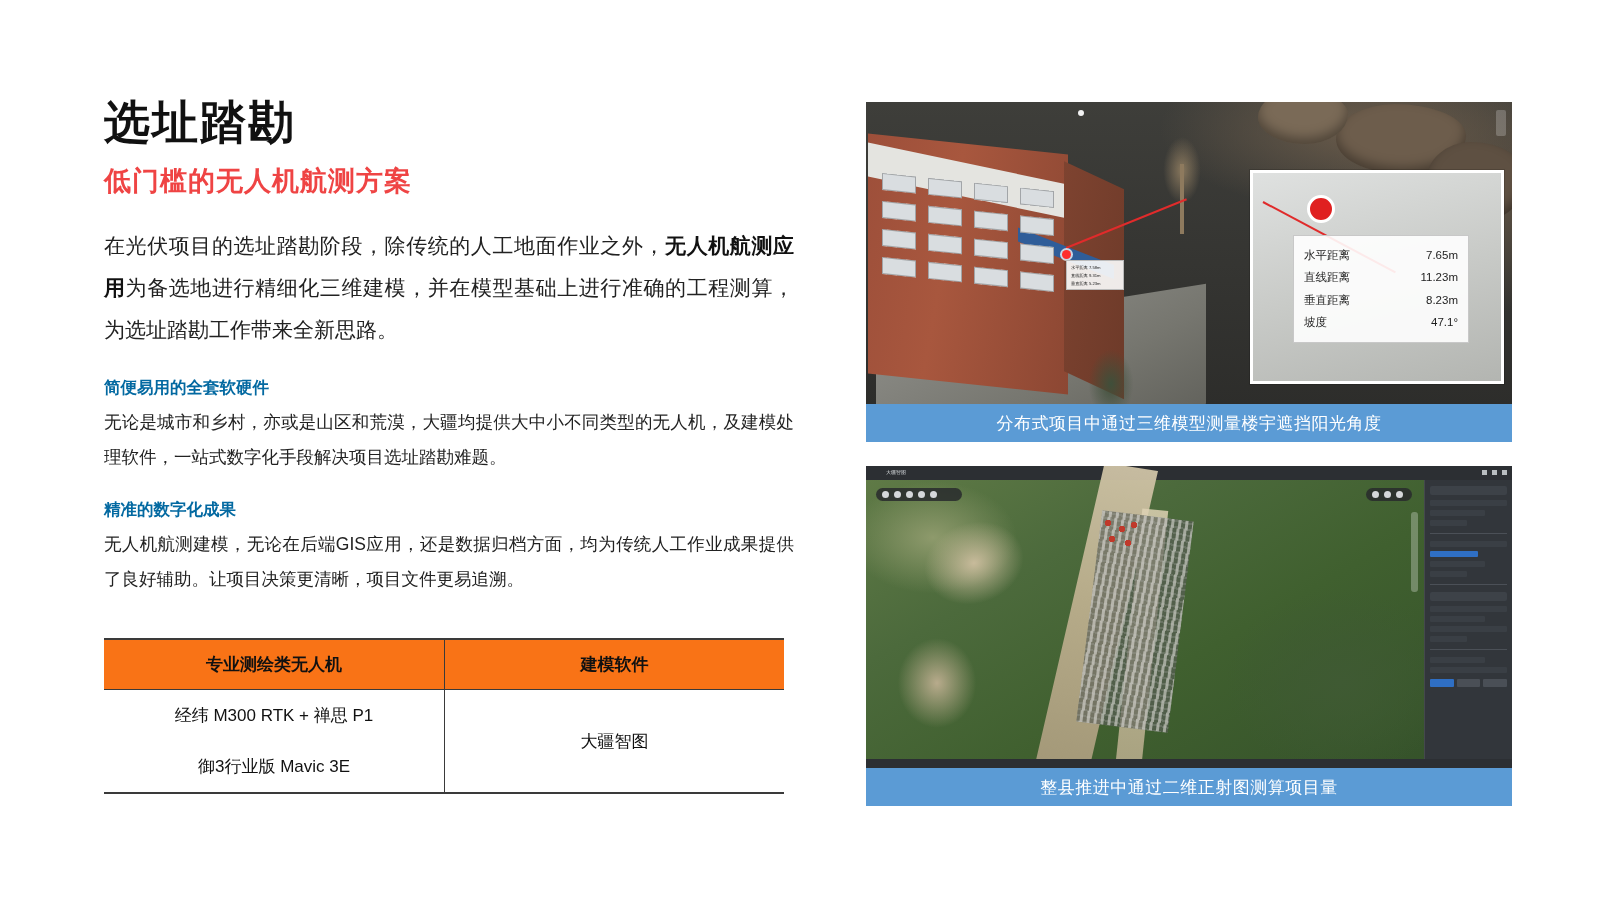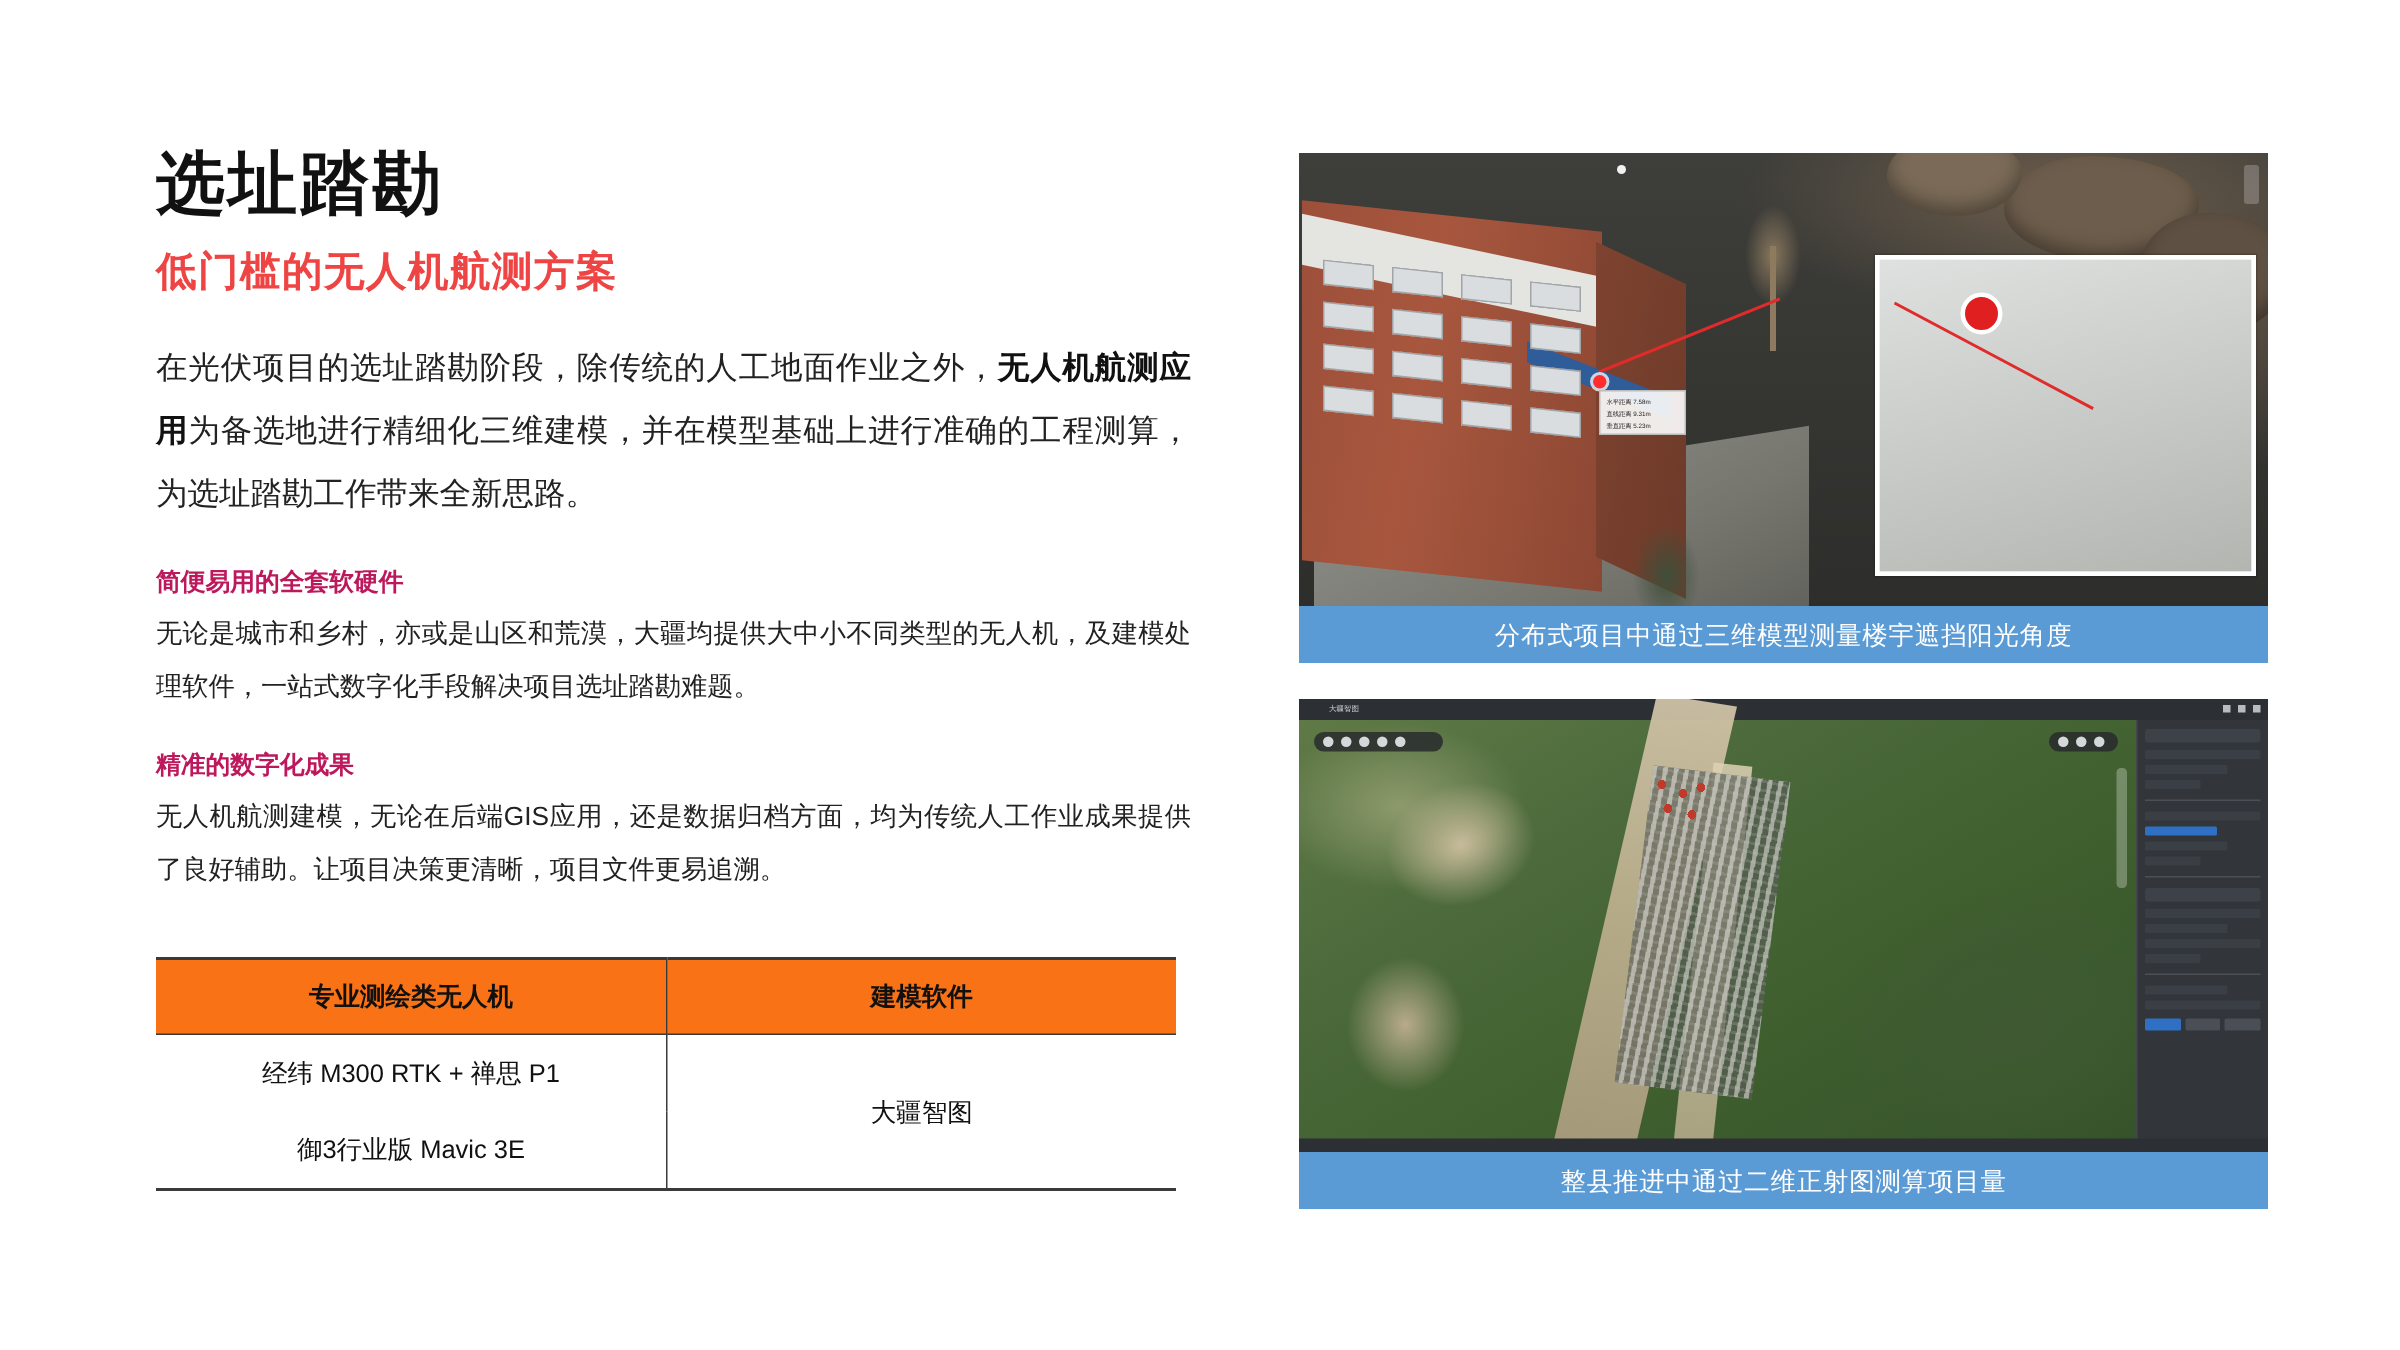--- a/index.html
+++ b/index.html
@@ -57,21 +57,21 @@
     width: 690px;
   }
   .para b {
     font-weight: bold;
     color: #111;
   }
 
   .section-head {
     font-size: 16.5px;
     font-weight: bold;
-    color: #be185d;
+    color: #0369a1;
     margin: 0 0 6px 0;
   }
 
   .section-body {
     font-size: 17.5px;
     line-height: 2.0;
     color: #222222;
     margin: 0 0 24px 0;
     text-align: justify;
     width: 690px;
@@ -623,20 +623,38 @@
       <div class="mini-label">
         <div>水平距离  7.58m</div>
         <div>直线距离  9.31m</div>
         <div>垂直距离  5.23m</div>
       </div>
 
       <div class="measure-panel">
         <div class="mp-photo"></div>
         <div class="mp-diag"></div>
         <div class="mp-dot"></div>
+        <div class="mp-box">
+          <div class="mp-row">
+            <span class="k">水平距离</span>
+            <span class="v">7.65m</span>
+          </div>
+          <div class="mp-row">
+            <span class="k">直线距离</span>
+            <span class="v">11.23m</span>
+          </div>
+          <div class="mp-row">
+            <span class="k">垂直距离</span>
+            <span class="v">8.23m</span>
+          </div>
+          <div class="mp-row">
+            <span class="k">坡度</span>
+            <span class="v">47.1°</span>
+          </div>
+        </div>
       </div>
 
       <div class="ui-corner-tr"></div>
     </div>
     <div class="caption-bar">分布式项目中通过三维模型测量楼宇遮挡阳光角度</div>
   </div>
 
   <div class="card" id="card-bottom">
     <div class="scene-bottom">
 

